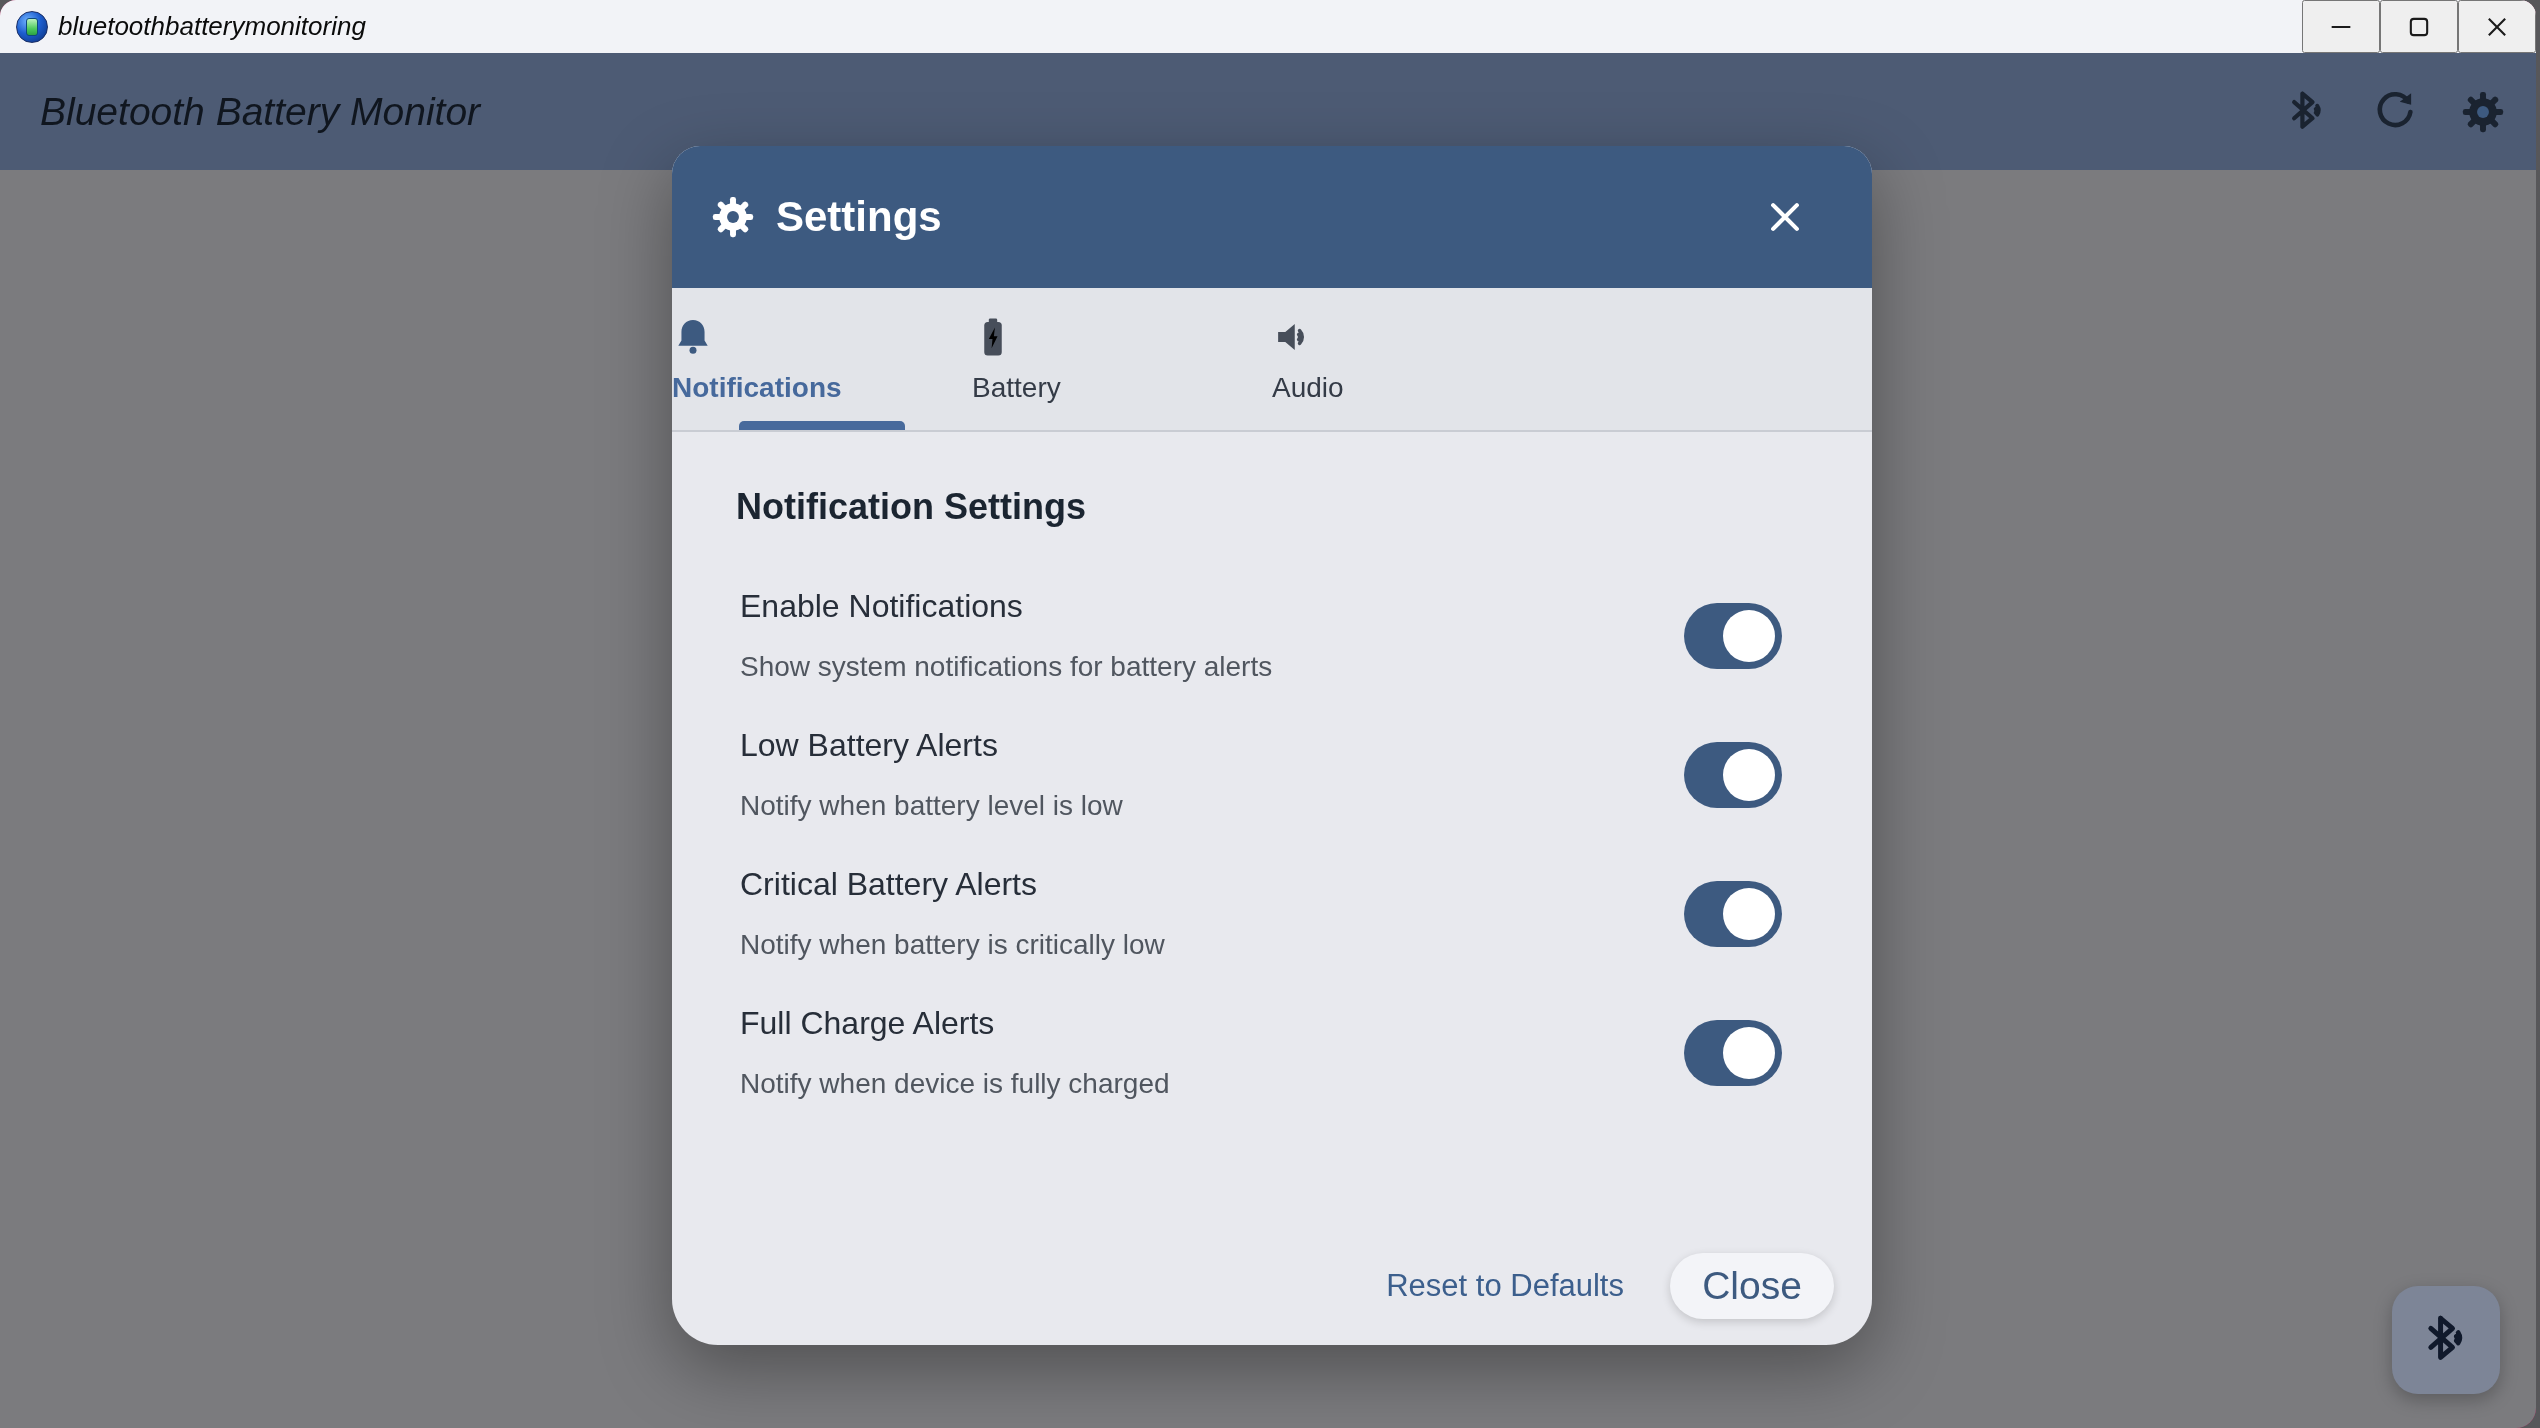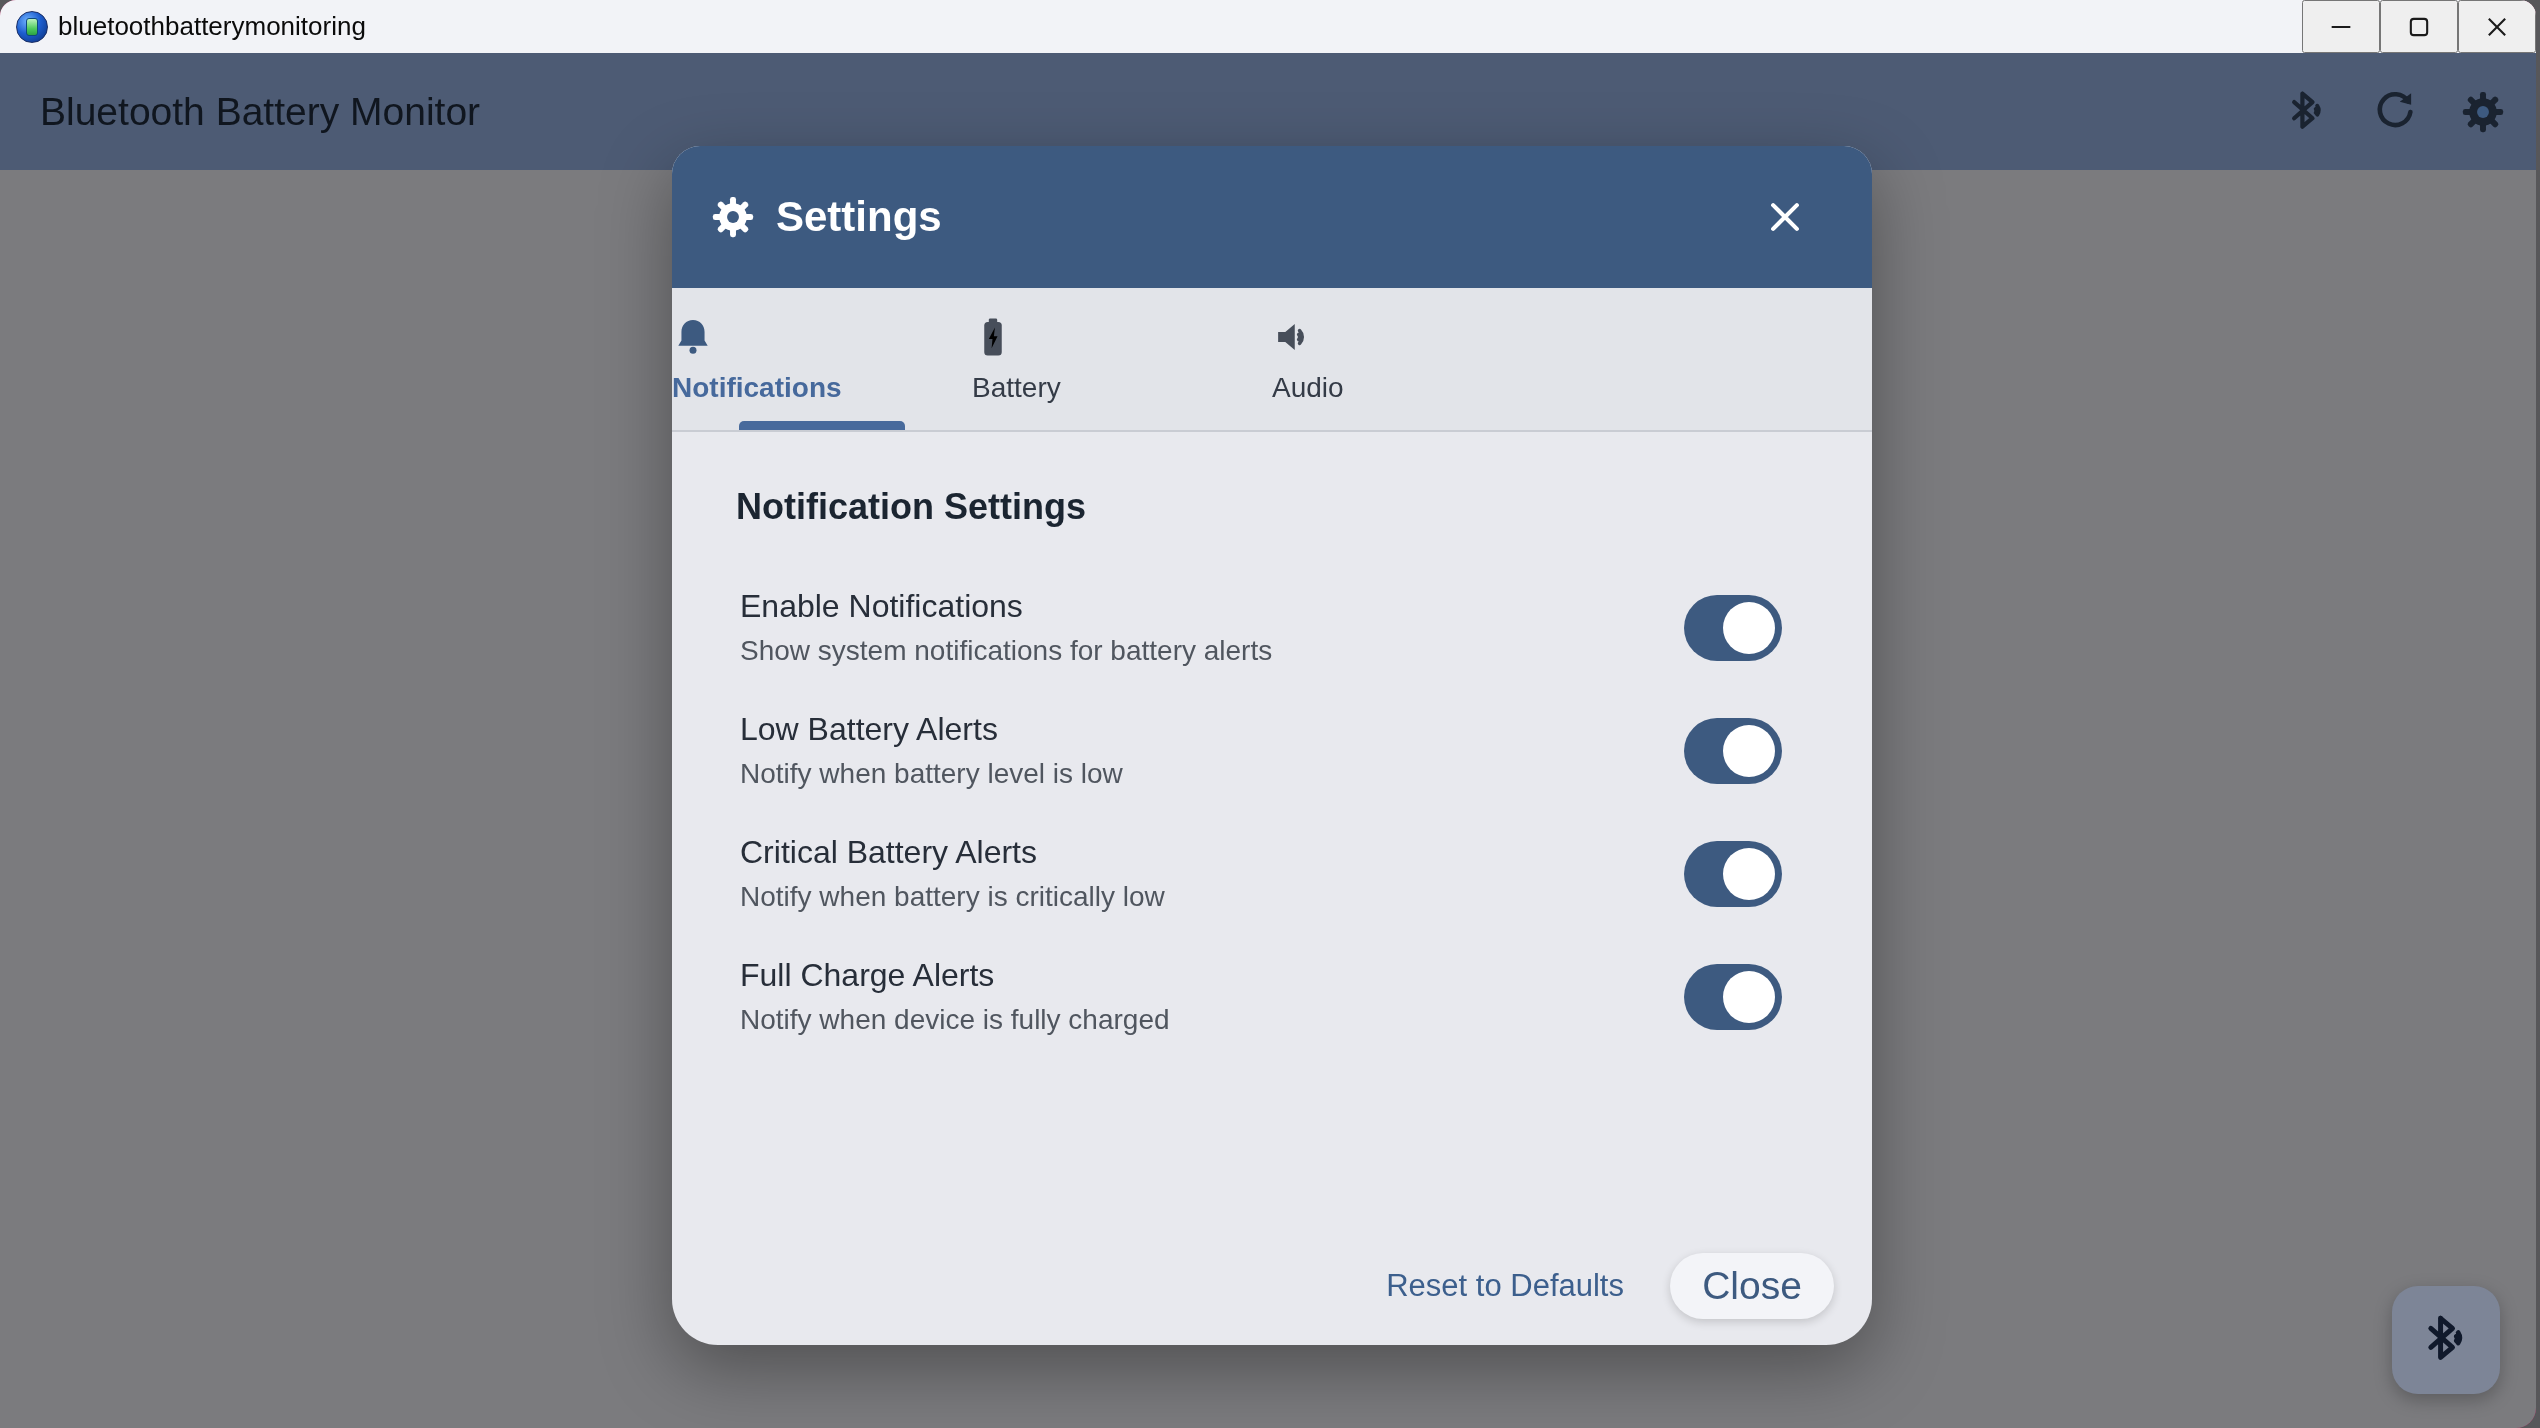--- a/index.html
+++ b/index.html
@@ -7,20 +7,21 @@
   body {
     font-family:"Liberation Sans", sans-serif;
     background:#57575a;
     position:relative;
   }
   .window {
     position:absolute; left:0; top:0; width:2536px; height:1428px;
     border-radius:16px 16px 20px 0; overflow:hidden;
     display:flex; flex-direction:column;
     background:#be185d;
+    font-style:italic;
   }
   
   .titlebar {
     height:53px; background:#f2f3f7; display:flex; align-items:center;
     flex:0 0 auto; position:relative;
   }
   .app-icon {
     width:32px; height:32px; margin-left:16px; border-radius:50%;
     background:radial-gradient(circle at 35% 30%, #6fb2ff 0%, #1d5ecf 45%, #0a2d74 100%);
     border:1px solid #1b2f66;
@@ -84,21 +85,21 @@
   .tab.active .tab-ic { color:#3d5a80; }
   .tab.active::after {
     content:""; position:absolute; bottom:0; left:67px; width:166px; height:9px;
     background:#486a9c; border-radius:5px 5px 0 0;
   }
   
   .modal-body { flex:1; padding:8px 64px; position:relative; }
   .section-title { margin-top:46px; font-size:36px; font-weight:bold; color:#1b2531; }
   .rows { margin-top:60px; display:flex; flex-direction:column; gap:44px; }
   .row { display:flex; align-items:center; justify-content:space-between; padding:0 4px 0 4px; }
-  .row-text { display:flex; flex-direction:column; gap:10px; }
+  .row-text { display:flex; flex-direction:column; gap:26px; }
   .row-label { font-size:32px; color:#272e39; }
   .row-desc { font-size:28px; color:#50565f; }
   .toggle {
     width:98px; height:66px; border-radius:34px; background:#3d5a80;
     position:relative; border:none; flex:0 0 auto; margin-right:22px;
   }
   .toggle .knob {
     position:absolute; top:7px; right:7px; width:52px; height:52px;
     border-radius:50%; background:#ffffff;
   }

